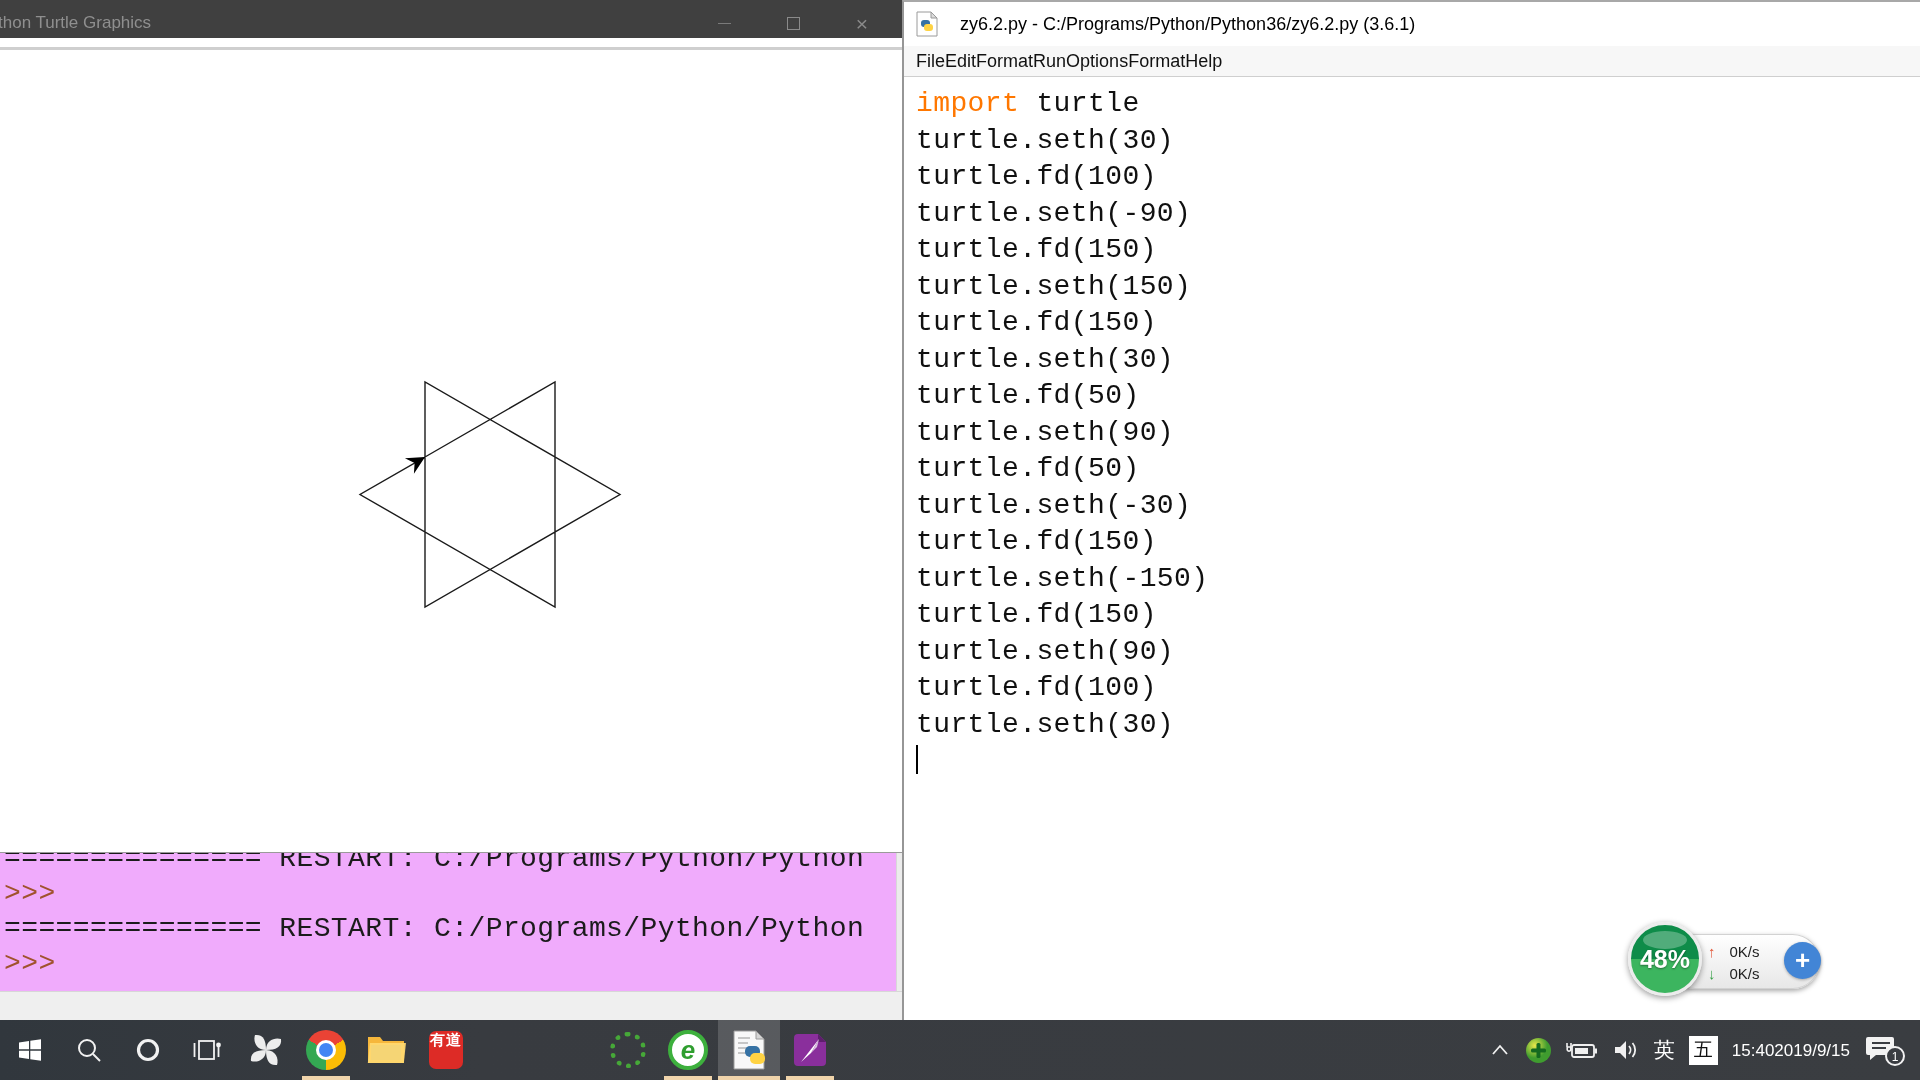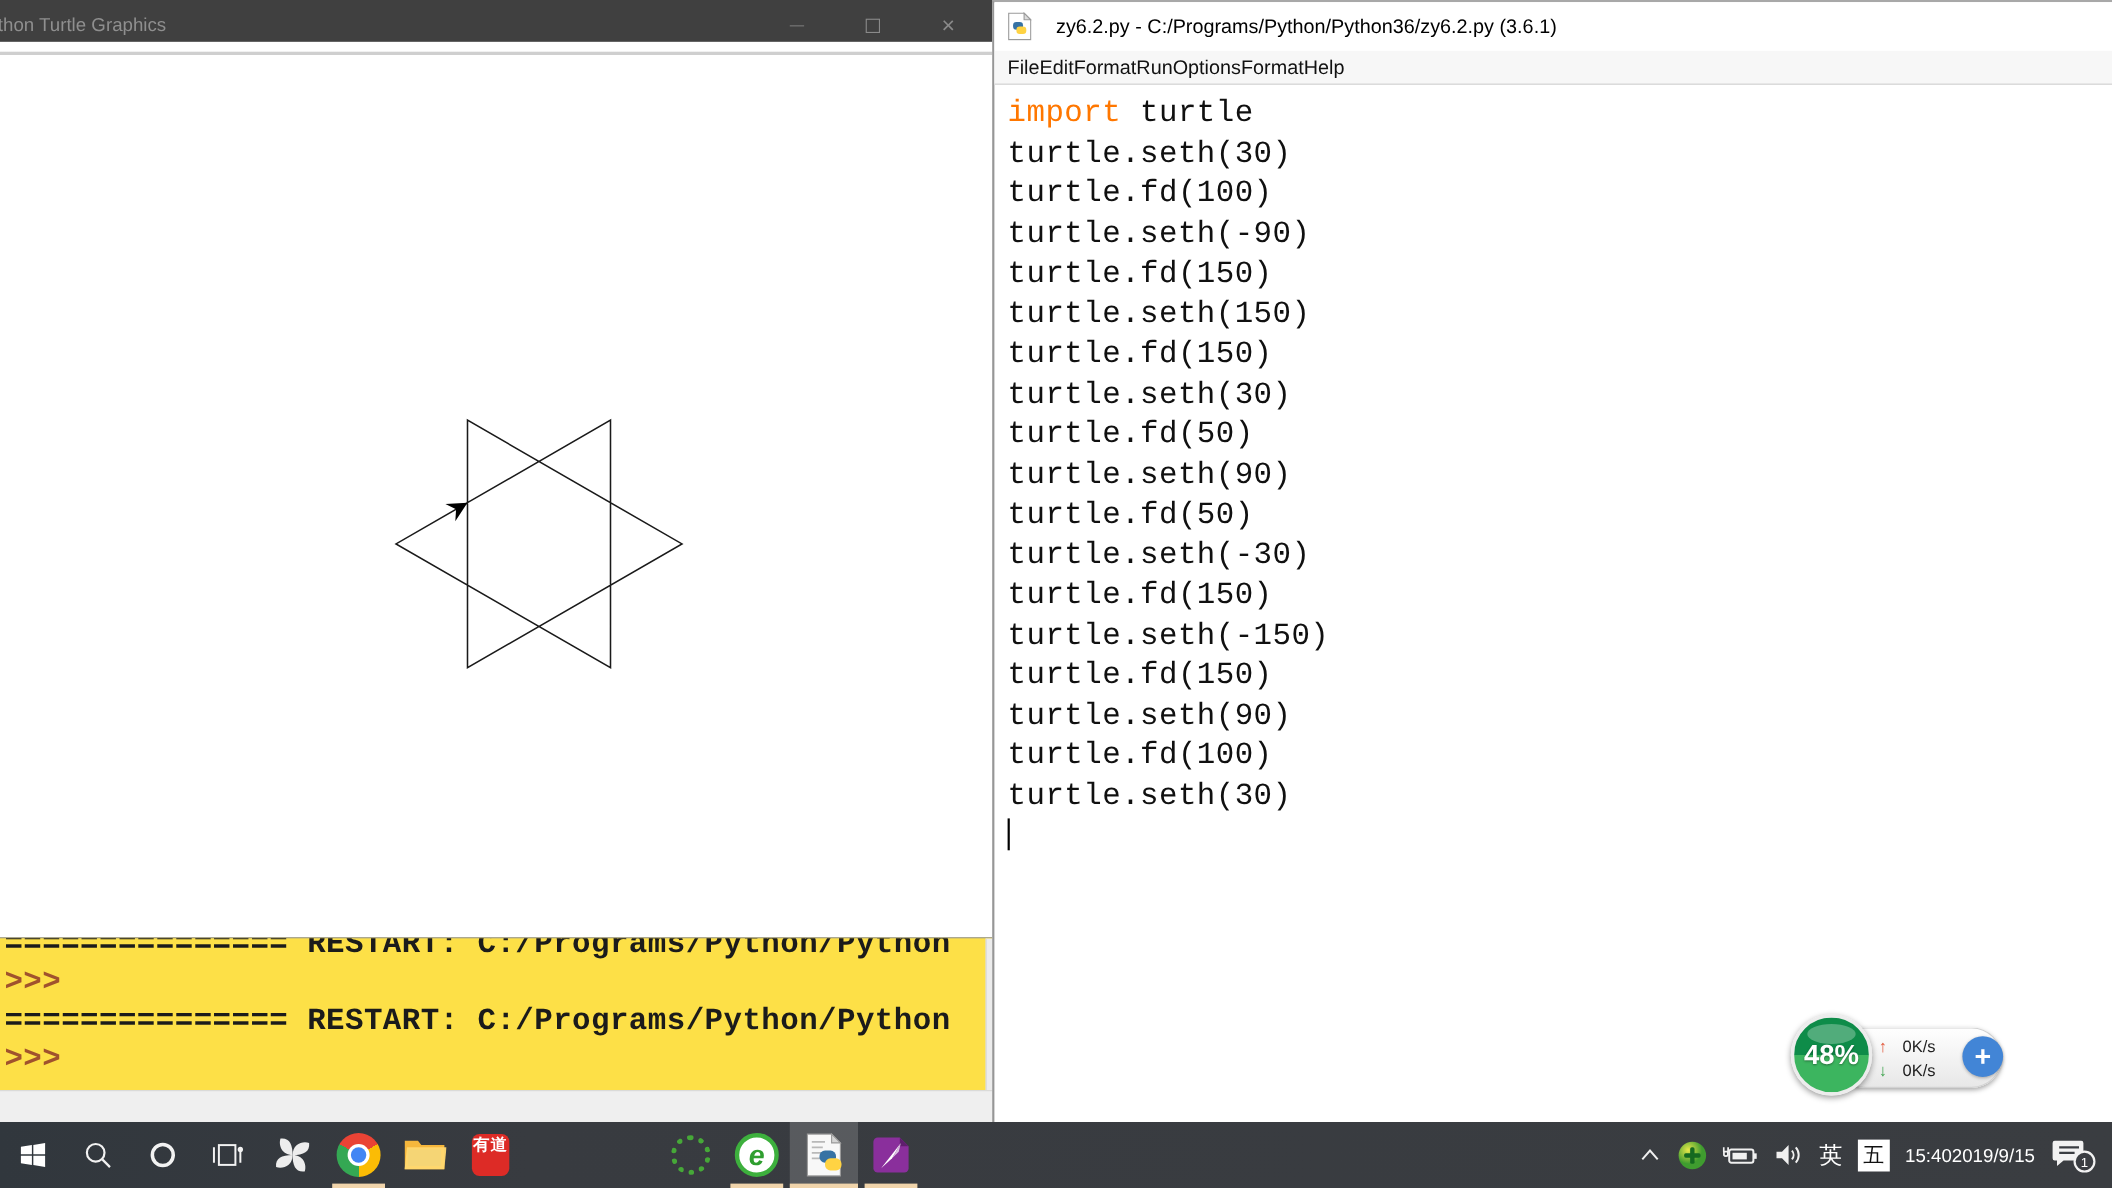--- a/index.html
+++ b/index.html
@@ -15,22 +15,22 @@
   .win-btn { position:absolute; top:0; width:64px; height:46px; display:flex; align-items:center; justify-content:center; }
   #t-min { left:692px; } #t-max { left:761px; } #t-close { left:830px; }
   .glyph-min { width:13px; height:0; border-top:1px solid #7a7a7a; display:block; }
   .glyph-max { width:13px; height:13px; border:1px solid #8a8a8a; display:block; }
   .glyph-close { font-size:21px; color:#8a8a8a; line-height:1; font-weight:300; }
   #turtle-canvas { position:absolute; left:0; top:47px; width:905px; height:805px;
                    background:#fff; border-top:3px solid; border-image:linear-gradient(#cfcfcf 33%,#1c1c1c 33%) 1; overflow:hidden; }
   #turtle-canvas svg { position:absolute; left:0; top:0; }
 
   
-  #shell-window { left:0; top:852px; width:903px; height:168px; background:#fde047; overflow:hidden;
-                  border-top:1px solid #9a9a9a;font-weight:bold; }
+  #shell-window { left:0; top:852px; width:903px; height:168px; background:#f0abfc; overflow:hidden;
+                  border-top:1px solid #9a9a9a; }
   #shell-lines { position:absolute; left:4px; top:-12px; width:1400px;
                  font-family:"Liberation Mono","DejaVu Sans Mono",monospace;
                  font-size:28px; line-height:35px; letter-spacing:.4px; white-space:pre; }
   .shell-line.restart { color:#1b1b1b; }
   .shell-line.prompt  { color:var(--prompt-color,#a0522d); }
   #shell-vscroll { position:absolute; right:0; top:0; width:7px; height:138px; background:#ececec; border-left:1px solid #d8d8d8; }
   #shell-hscroll { position:absolute; left:0; bottom:0; width:100%; height:29px; background:#efefef; border-top:1px solid #d7d7d7; }
 
   
   #editor-window { left:902px; top:0; width:1018px; height:1020px; background:#fff;

